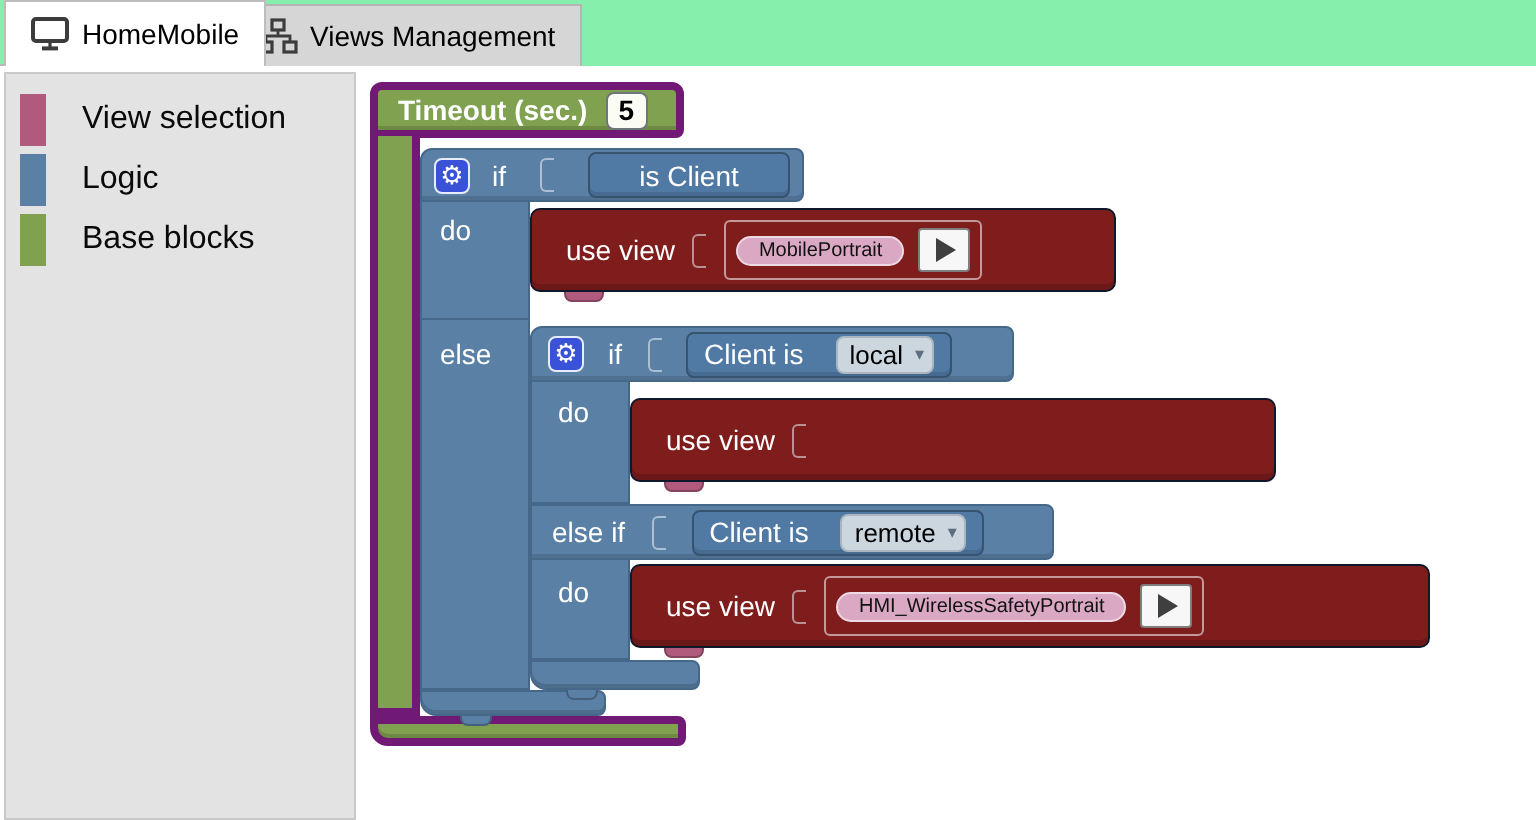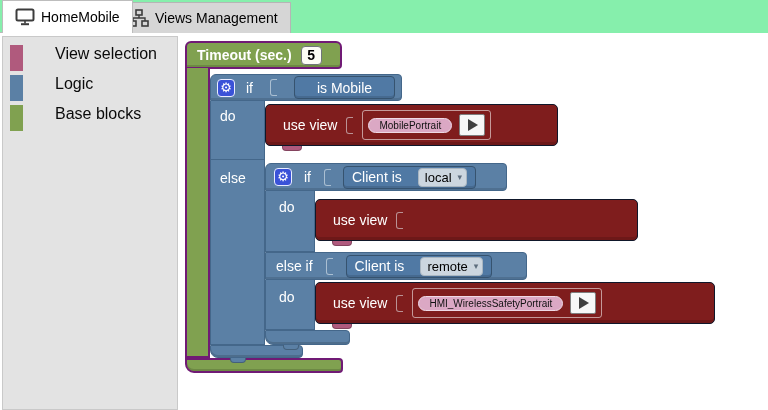--- a/index.html
+++ b/index.html
@@ -13,30 +13,30 @@
   .tabbar::after { content:""; position:absolute; left:0; right:500px; bottom:0; height:1px; background:#b9b9b9; }
   .tab { position:absolute; top:0; height:33px; display:flex; align-items:center; gap:6px;
          padding:0 12px; font-size:14px; color:#000; cursor:default; }
   .tab.active { left:2px; background:#ffffff; border:1px solid #bdbdbd; border-bottom:none; z-index:2; }
   .tab.inactive { left:116px; top:2px; height:31px; background:#d6d6d6; border:1px solid #b5b5b5; border-bottom:none; z-index:1;justify-content:space-between; }
   .tabicon { display:inline-flex; }
 
   
   .palette { position:absolute; left:2px; top:36px; width:176px; height:374px;
              background:#e3e3e3; border:1px solid #c9c9c9; padding-top:8px; }
-  .pal-item { display:flex; height:30px;gap:14px; }
+  .pal-item { display:flex; align-items:center; height:30px; }
   .chip { width:13px; height:26px; margin-left:7px; flex:0 0 13px; }
   .chip.c-pink  { background:#b05a7d; }
   .chip.c-blue  { background:#5b80a5; }
   .chip.c-green { background:#80a150; }
   .pal-label { margin-left:18px; font-size:16px; color:#0a0a0a; }
 
   
   .abs { position:absolute; }
-  .blk-green  { background:#80a150; border:2px solid #701a75; }
+  .blk-green  { background:#80a150; border:4px solid #701a75; }
   .blk-blue   { background:#5b80a5; border:1px solid #44678a; }
   .blk-pink   { background:#7f1d1d; border:1px solid #0f172a; }
   .hdr { display:flex; align-items:center; color:#fff; font-size:14px; }
   .lbl { color:#fff; font-size:14px; }
 
   .g-header { left:185px; top:41px; width:157px; height:28px; border-radius:6px 6px 4px 0;
               padding-left:10px; font-weight:bold; box-shadow: inset 0 -2px rgba(0,0,0,.15); }
   .g-spine  { left:185px; top:68px; width:25px; height:290px; border-top:none; }
   .g-bottom { left:185px; top:358px; width:158px; height:15px; border-radius:0 4px 4px 9px;
               box-shadow: inset 0 -2px rgba(0,0,0,.15); }
@@ -141,21 +141,21 @@
   <span class="lbl">else</span>
 </div>
 <div class="abs blk-blue b1-do">
   <span class="lbl">do</span>
 </div>
 <div class="abs blk-blue b1-header hdr">
   <span class="gear">⚙</span>
   <span class="lbl" style="margin-left:11px">if</span>
   <span class="sock" style="margin-left:17px"></span>
   <span class="cond" style="margin-left:17px; width:101px; justify-content:center">
-    <span>is Mobile</span>
+    <span>is Client</span>
   </span>
 </div>
 <div class="abs blk-blue b1-bottom">
   <span class="nub nub-blue" style="left:19px; bottom:-6px; width:16px"></span>
 </div>
 
 <div class="abs blk-pink use-view hdr" style="left:265px; top:104px; width:293px">
   <span class="uv-label">use view</span>
   <span class="sock"></span>
   <span class="uv-frame">

